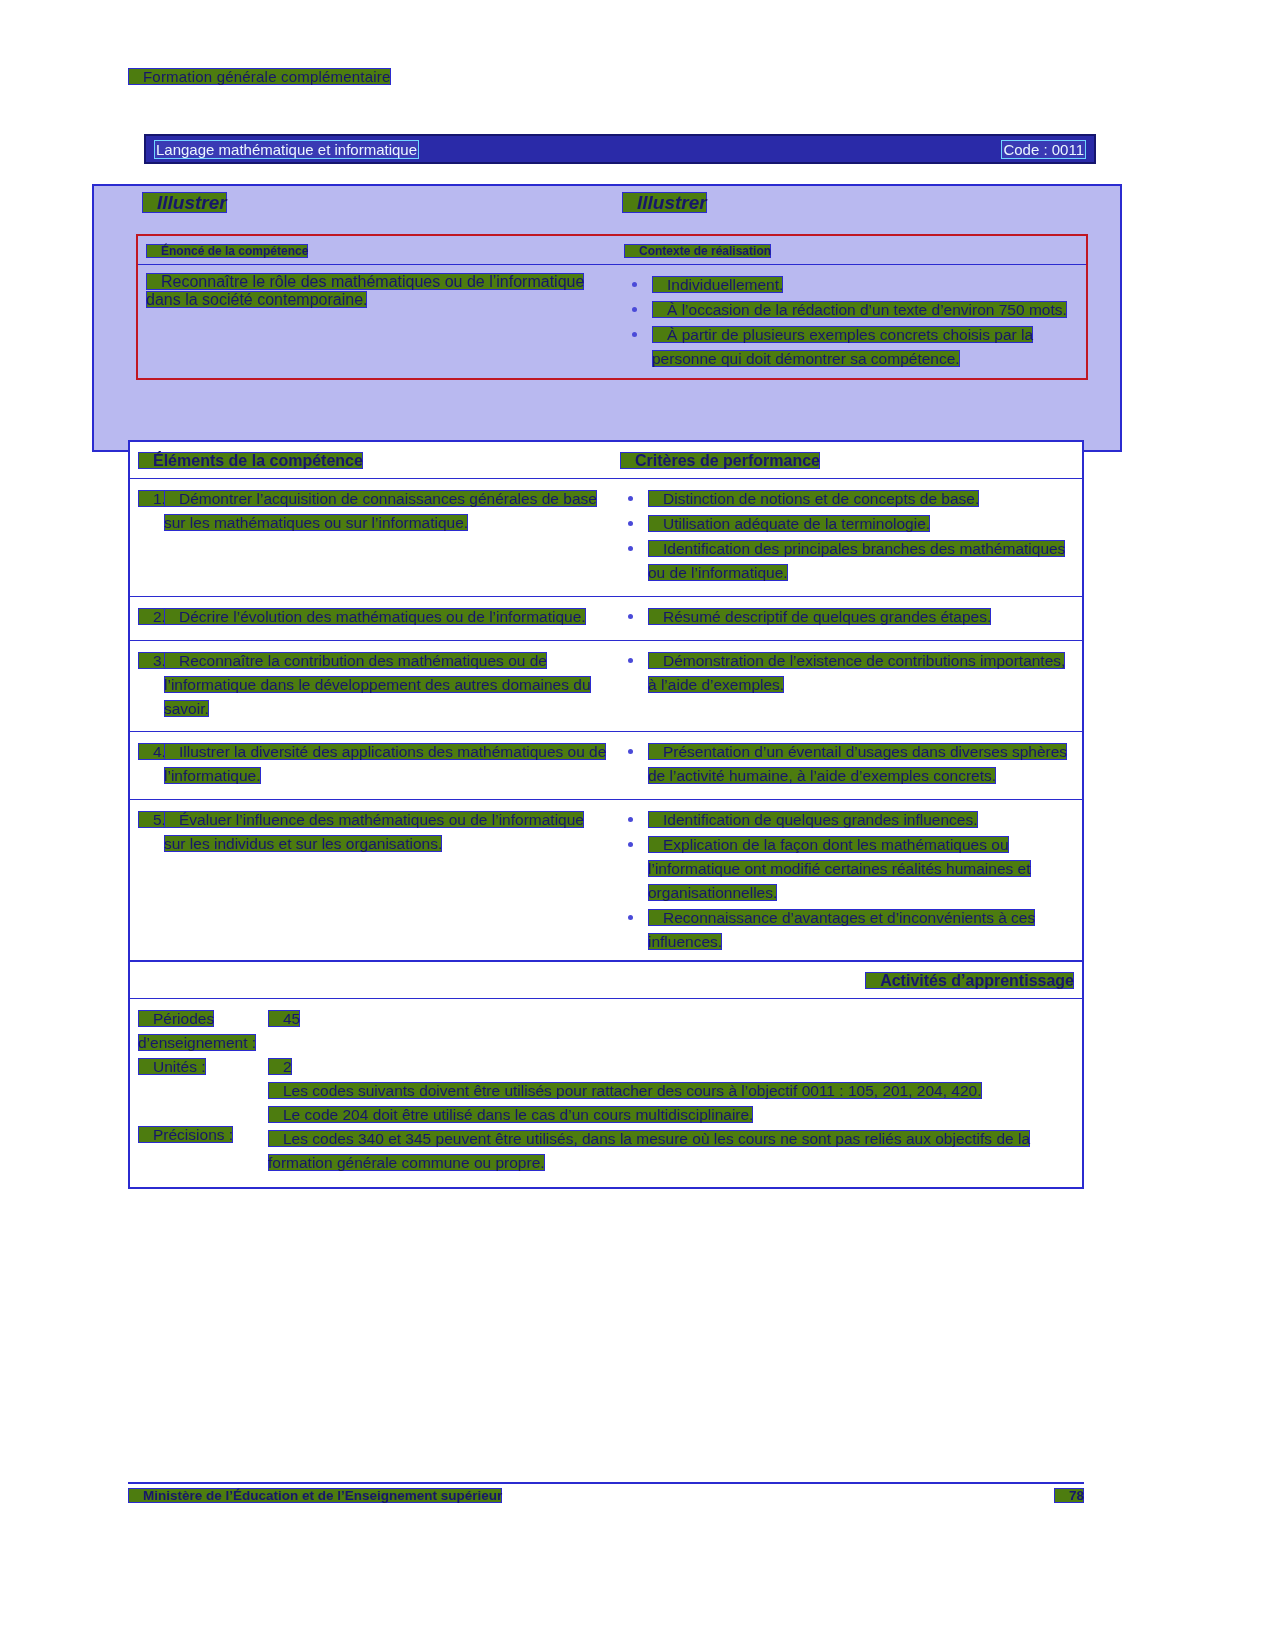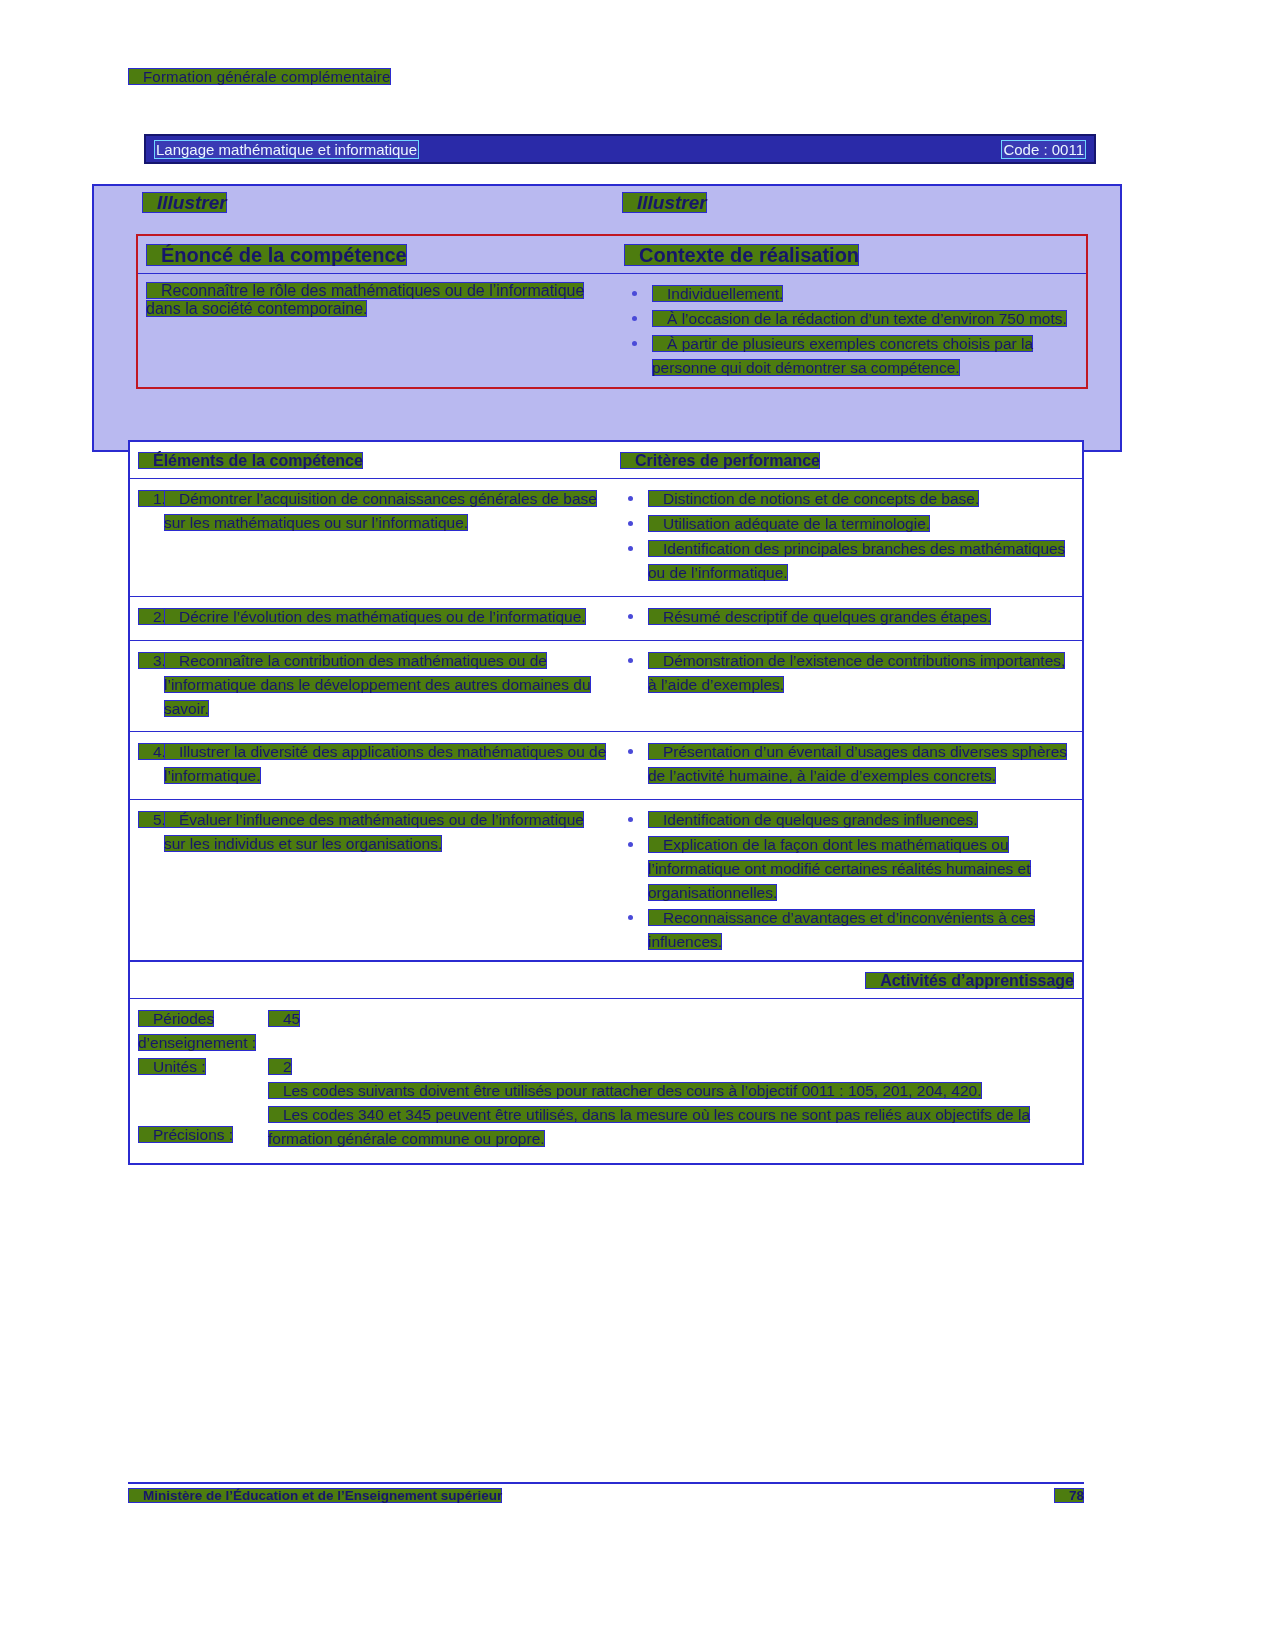--- a/index.html
+++ b/index.html
@@ -94,21 +94,21 @@
     box-sizing: border-box;
     background: #b9b9f0;
   }
   .red-table .row {
     display: flex;
   }
   .red-table .cell-l { width: 480px; padding: 8px 8px 6px 8px; box-sizing: border-box; }
   .red-table .cell-r { width: 468px; padding: 8px 8px 6px 6px; box-sizing: border-box; }
   .red-table .hdr {
     font-weight: bold;
-    font-size: 20px;
+    font-size: 12px;
     border-bottom: 1px solid #2b2bd0;
   }
   .red-table .hdr .cell-l, .red-table .hdr .cell-r { padding-bottom: 6px; }
 
   
   .elem-table {
     position: absolute;
     left: 128px;
     top: 440px;
     width: 956px;
@@ -325,20 +325,21 @@
         <span class="val"><span class="hl">45</span></span>
       </div>
       <div class="act-line">
         <span class="lbl"><span class="hl">Unités :</span></span>
         <span class="val"><span class="hl">2</span></span>
       </div>
       <div class="act-line act-prec">
         <span class="lbl"><span class="hl">Précisions :</span></span>
         <span class="val">
           <p><span class="hl">Les codes suivants doivent être utilisés pour rattacher des cours à l’objectif 0011 : 105, 201, 204, 420.</span></p>
+          <p><span class="hl">Le code 204 doit être utilisé dans le cas d’un cours multidisciplinaire.</span></p>
           <p><span class="hl">Les codes 340 et 345 peuvent être utilisés, dans la mesure où les cours ne sont pas reliés aux objectifs de la formation générale commune ou propre.</span></p>
         </span>
       </div>
     </div>
   </div>
 
   <div class="footer">
     <div class="footer-rule"></div>
     <div class="footer-row">
       <span class="hl">Ministère de l’Éducation et de l’Enseignement supérieur</span>

